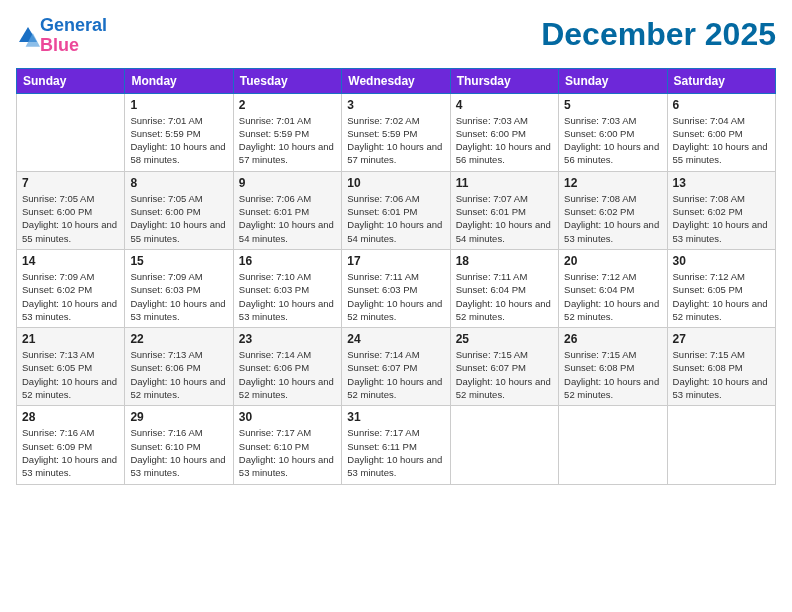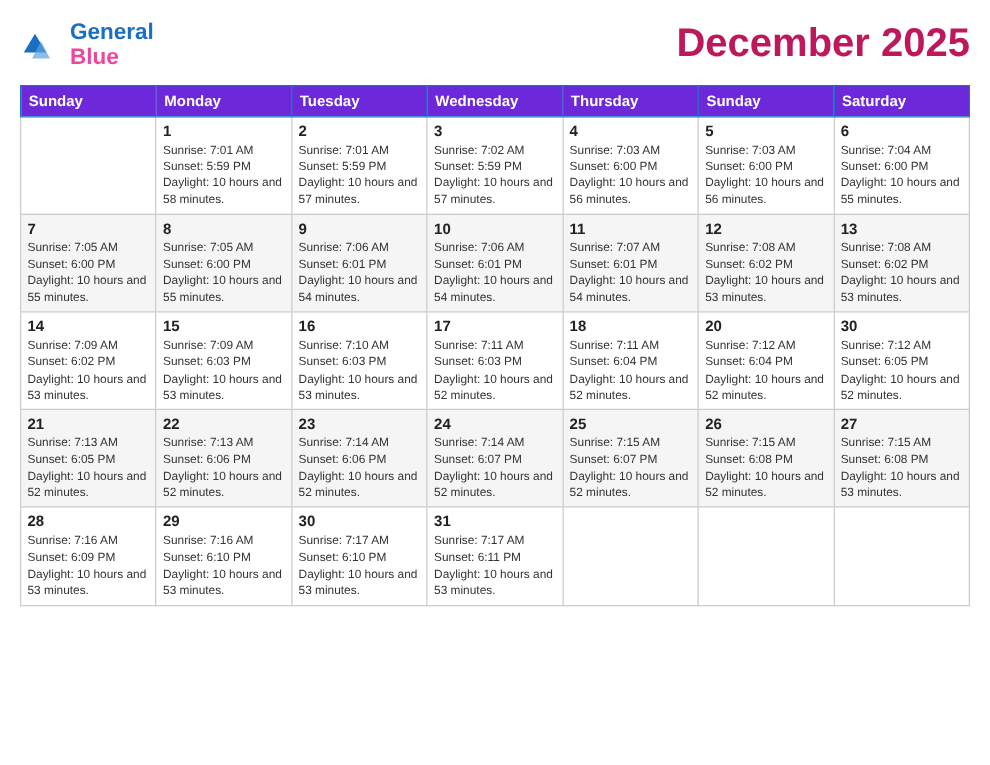--- a/index.html
+++ b/index.html
@@ -12,42 +12,42 @@
     }
     .header {
       display: flex;
       justify-content: space-between;
       align-items: flex-start;
       margin-bottom: 12px;
     }
     .logo {
       display: flex;
       align-items: center;
-      gap: 16px;
+      gap: 0;
     }
     .logo-text {
       font-size: 18px;
       font-weight: bold;
       color: #333;
       line-height: 1.1;
     }
     .logo-text span {
       color: #1a6fc4;
     }
     .logo-icon {
       width: 24px;
       height: 24px;
     }
     .title-block {
       text-align: right;
     }
     .month-title {
       font-size: 32px;
       font-weight: bold;
-      color: #be185d;
+      color: #0369a1;
     }
     .subtitle {
       font-size: 15px;
       color: #555;
     }
     .calendar {
       width: 100%;
       border-collapse: collapse;
       font-size: 11px;
     }

